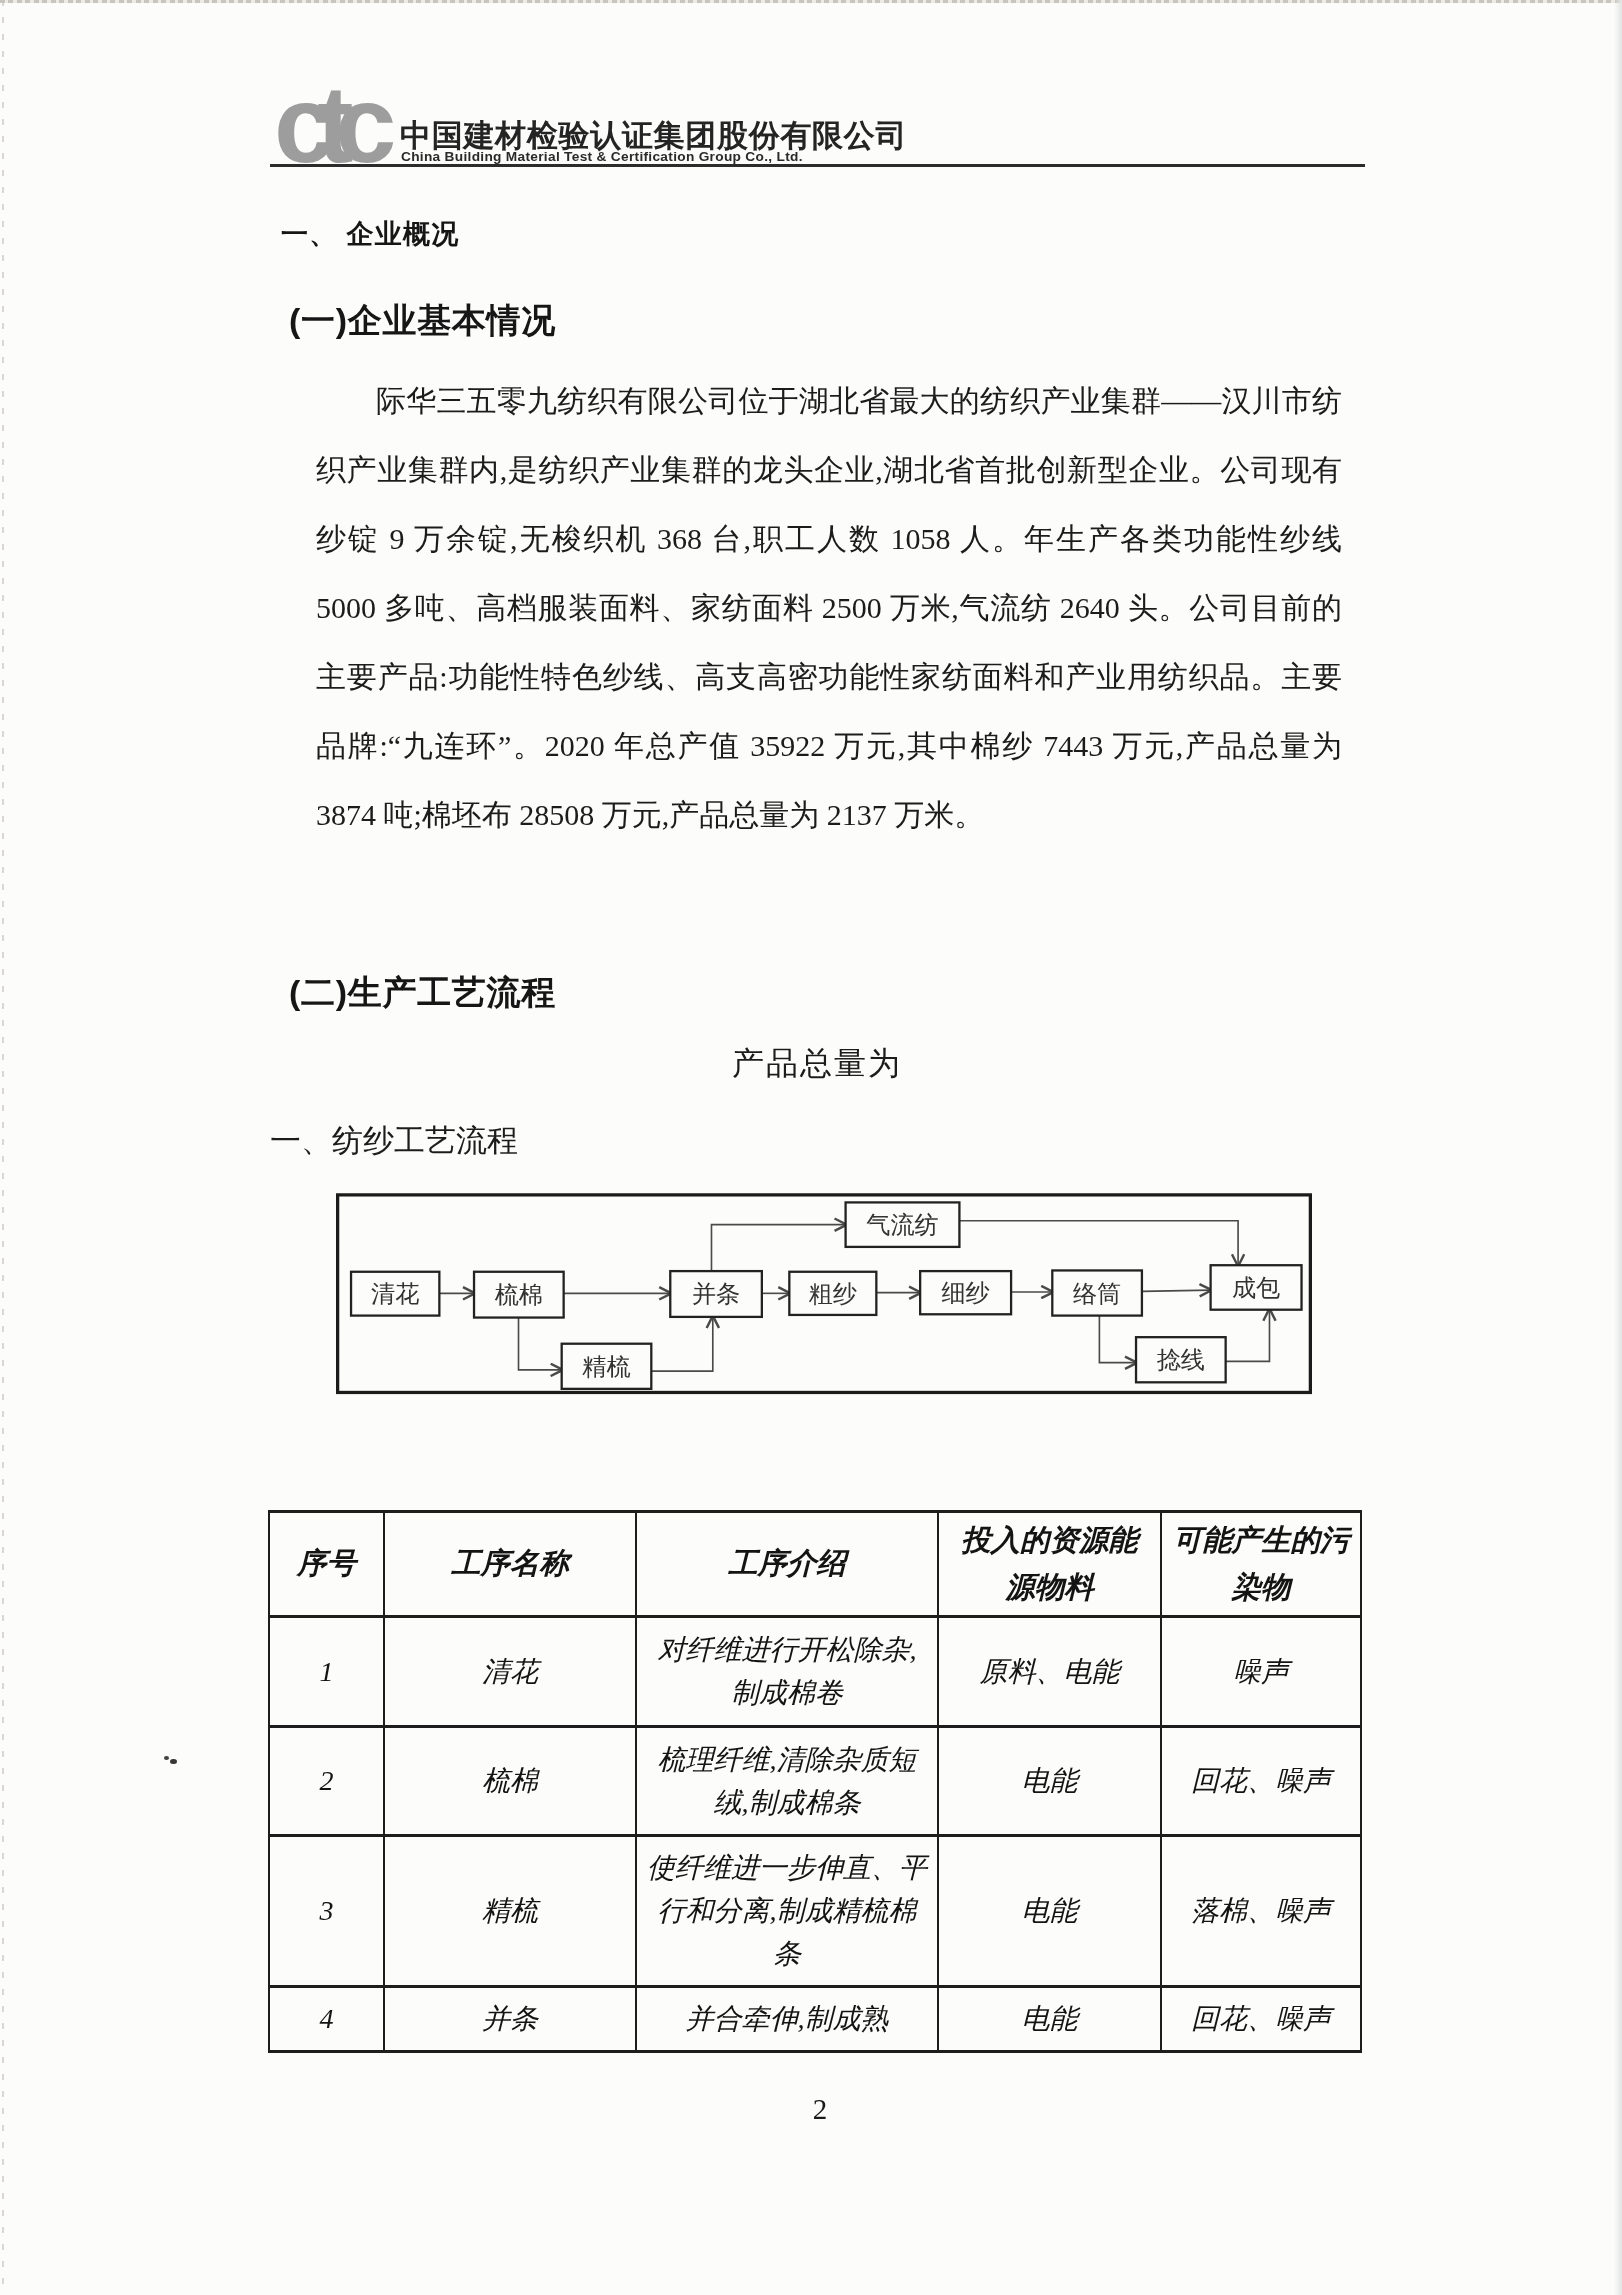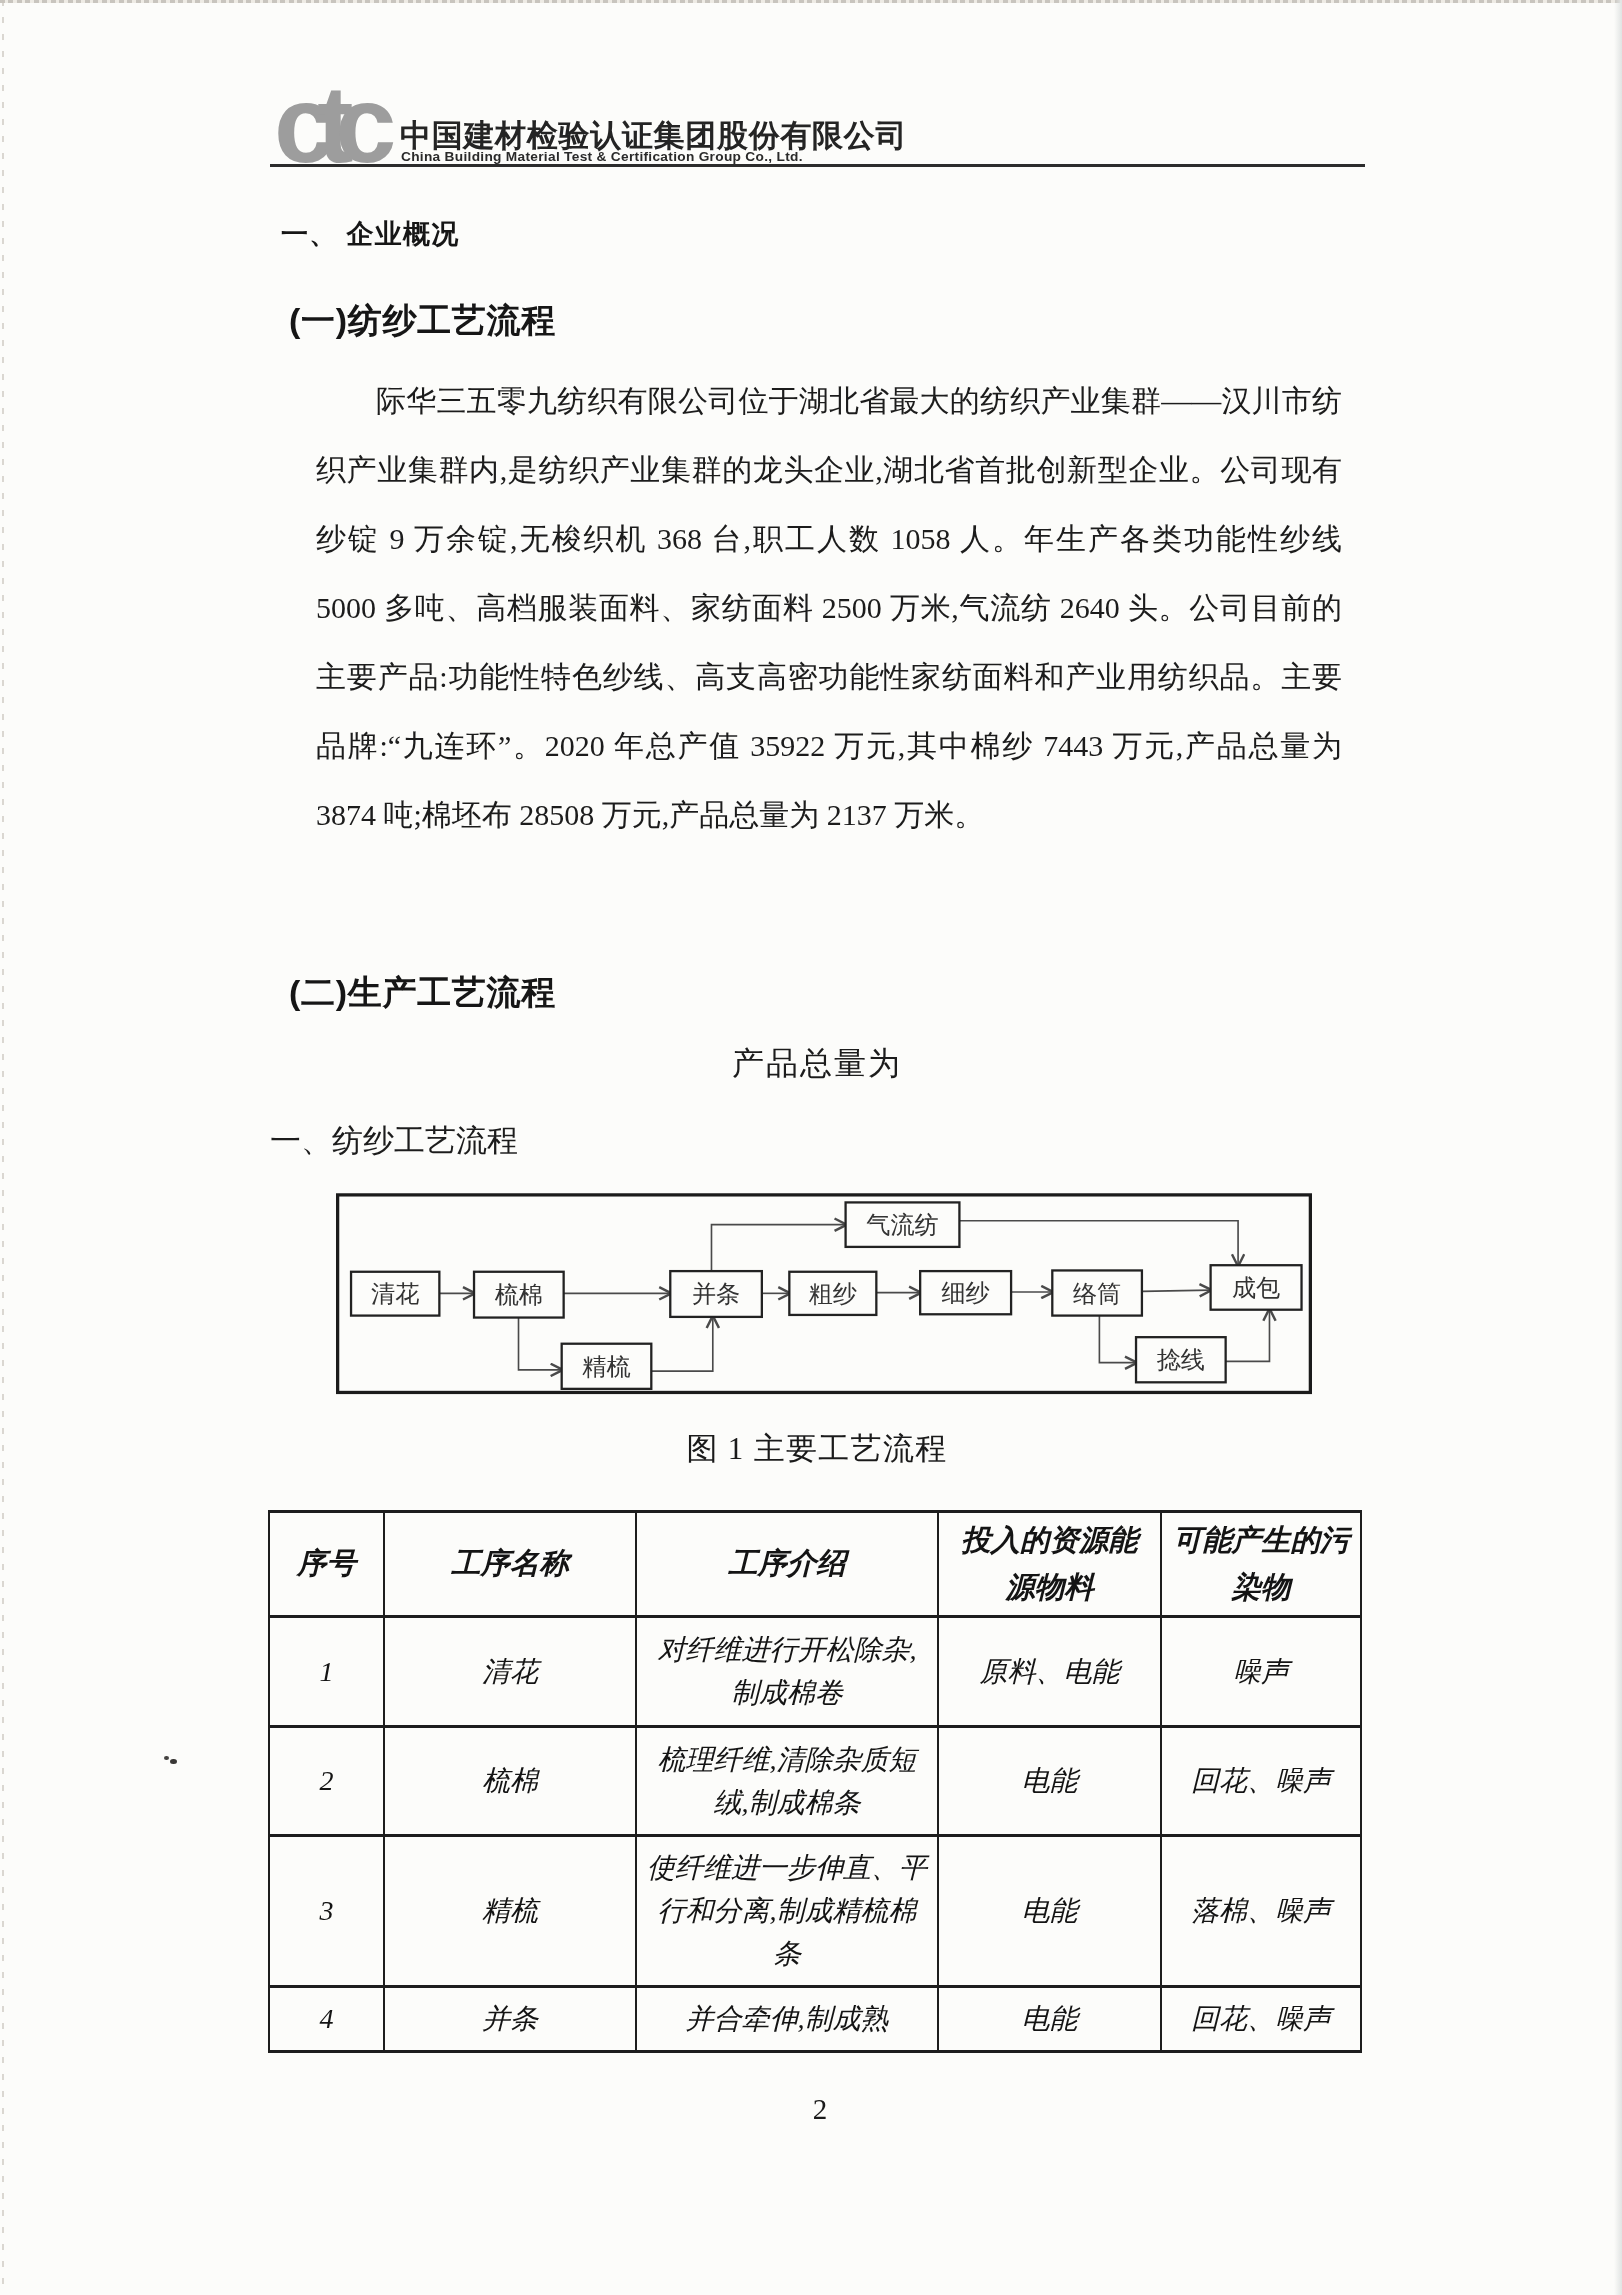--- a/index.html
+++ b/index.html
@@ -87,21 +87,21 @@
   <div class="scan-right"></div>
   <div class="ink-dot dot1"></div>
   <div class="ink-dot dot2"></div>
 
   <div class="logo-ctc">ctc</div>
   <div class="company-cn">中国建材检验认证集团股份有限公司</div>
   <div class="company-en">China Building Material Test &amp; Certification Group Co., Ltd.</div>
   <div class="header-rule"></div>
 
   <div class="h1">一、 企业概况</div>
-  <div class="h2a">(一)纺纱工艺流程</div>
+  <div class="h2a">(一)企业基本情况</div>
   <div class="body-par">际华三五零九纺织有限公司位于湖北省最大的纺织产业集群——汉川市纺织产业集群内,是纺织产业集群的龙头企业,湖北省首批创新型企业。公司现有纱锭 9 万余锭,无梭织机 368 台,职工人数 1058 人。年生产各类功能性纱线 5000 多吨、高档服装面料、家纺面料 2500 万米,气流纺 2640 头。公司目前的主要产品:功能性特色纱线、高支高密功能性家纺面料和产业用纺织品。主要品牌:“九连环”。2020 年总产值 35922 万元,其中棉纱 7443 万元,产品总量为 3874 吨;棉坯布 28508 万元,产品总量为 2137 万米。</div>
   <div class="h2b">(二)生产工艺流程</div>
   <div class="subtitle">产品总量为</div>
   <div class="flow-heading">一、纺纱工艺流程</div>
 
   <svg id="flow-svg" class="flow-svg" width="976" height="202" viewBox="0 0 1492 308">
     <defs>
       <marker id="arrow" viewBox="0 0 12 12" refX="10" refY="6" markerWidth="9" markerHeight="9" orient="auto">
         <path d="M1,1 L11,6 L1,11" fill="none" stroke="#4a4a4a" stroke-width="2"></path>
       </marker>
@@ -134,21 +134,20 @@
       <rect x="1337" y="110" width="139" height="68" class="flow-box"></rect>
       <text x="1406.5" y="157" text-anchor="middle" class="flow-label">成包</text>
       <rect x="779" y="14" width="174" height="68" class="flow-box"></rect>
       <text x="866" y="61" text-anchor="middle" class="flow-label">气流纺</text>
       <rect x="345" y="230" width="137" height="69" class="flow-box"></rect>
       <text x="413.5" y="277.5" text-anchor="middle" class="flow-label">精梳</text>
       <rect x="1223" y="220" width="137" height="69" class="flow-box"></rect>
       <text x="1291.5" y="267.5" text-anchor="middle" class="flow-label">捻线</text>
     </svg>
 
-  <div class="fig-caption">图 1 主要工艺流程</div>
 
   <table class="proc-table">
     <colgroup>
       <col class="c0">
         <col class="c1">
         <col class="c2">
         <col class="c3">
         <col class="c4">
     </colgroup>
     <thead>

